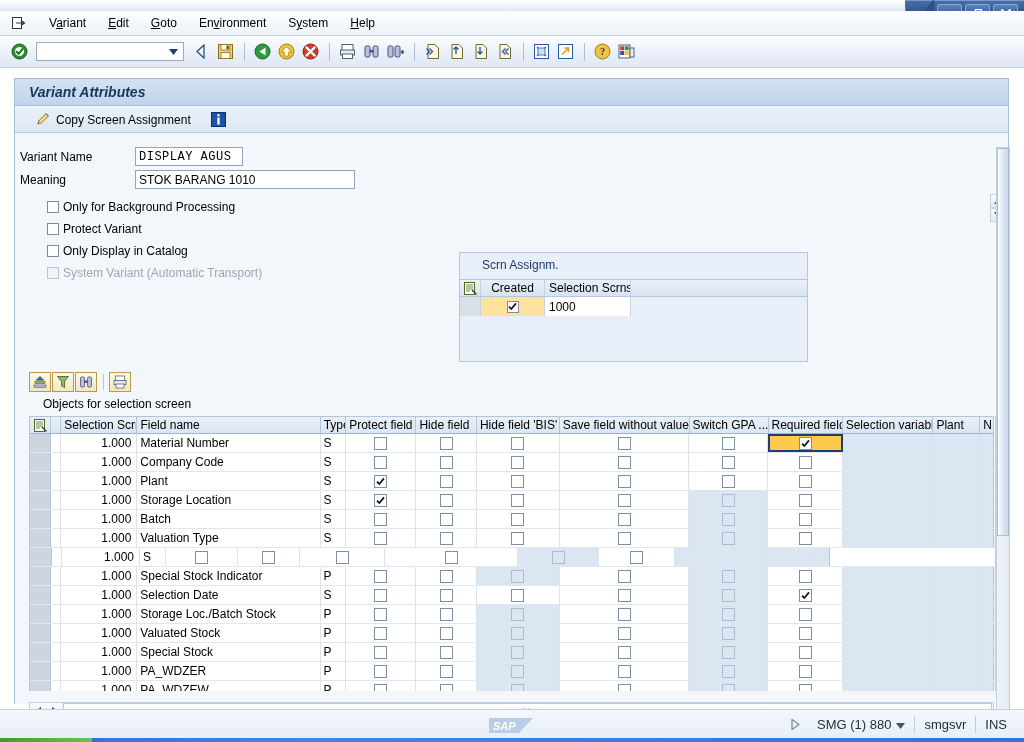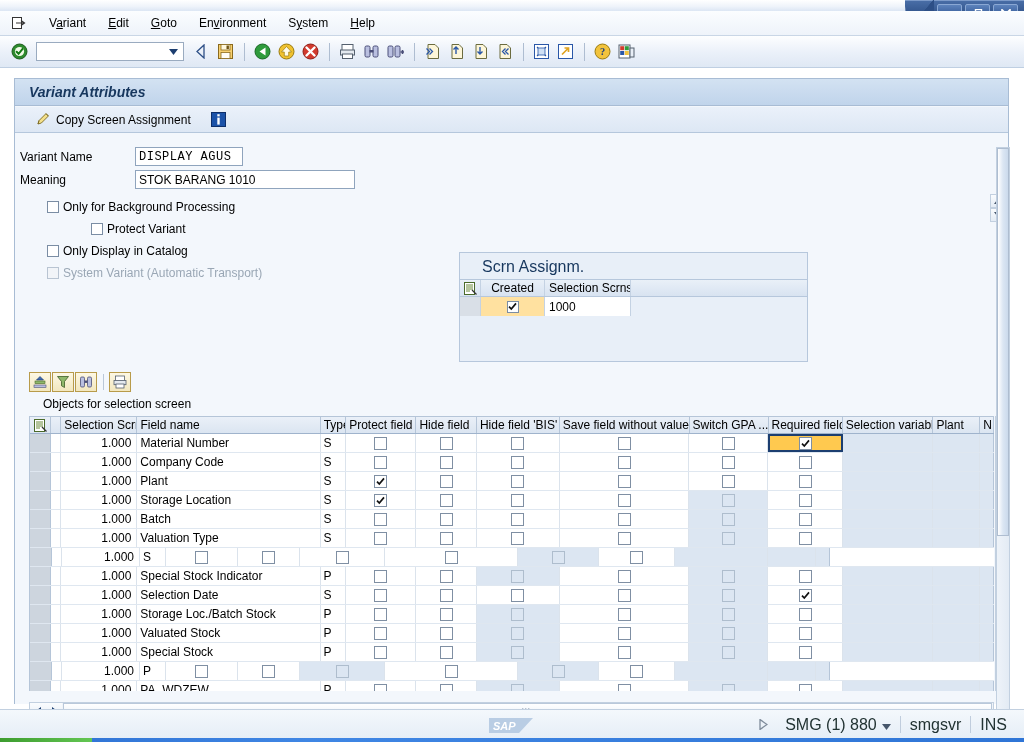--- a/index.html
+++ b/index.html
@@ -212,21 +212,21 @@
   
   .scrn-box {
     position: absolute;
     left: 444px; top: 118px;
     width: 349px; height: 110px;
     background: #e8eff8;
     border: 1px solid #b6c7dc;
   }
   .scrn-box-title {
     position: absolute; left: 22px; top: 5px;
-    font-size: 16px; color: #17375e;
+    font-size: 12px; color: #17375e;
   }
   .scrn-tbl {
     position: absolute; left: 0px; top: 26px;
     width: 347px;
   }
   .scrn-hdr {
     display: flex; height: 18px;
     background: linear-gradient(to bottom, #e9f0f8 0%, #d8e3f1 100%);
     border-top: 1px solid #b6c7dc;
     border-bottom: 1px solid #b6c7dc;
@@ -410,21 +410,21 @@
     border-top: 1px solid #c2d0e0;
     display: flex; align-items: center;
   }
   .sap-logo {
     position: absolute; left: 489px; top: 8px;
     width: 44px; height: 15px; text-decoration: underline;
   }
   .status-right {
     position: absolute; right: 8px; top: 0; height: 29px;
     display: flex; align-items: center; gap: 0px;
-    font-size: 16px; color: #233;
+    font-size: 13px; color: #233;
   }
   .status-cell {
     padding: 0 9px; height: 17px;
     display: flex; align-items: center; gap: 5px;
     border-left: 1px solid #c0cddd;
     white-space: nowrap;
   }
   .status-cell.first { border-left: 0; }
   .status-play {
     padding-right: 8px;
@@ -659,21 +659,21 @@
           <span class="fld-label" style="width:115px;">Meaning</span>
           <input class="fld-input sans" style="width: 220px;" value="STOK BARANG 1010">
         </div>
 
         <div class="cb-row" style="left:32px; top:66px;">
           <span class="sapcb">
             
           </span>
           <span class="lbl">Only for Background Processing</span>
         </div>
-        <div class="cb-row" style="left:32px; top:88px;margin-left:44px;">
+        <div class="cb-row" style="left:32px; top:88px;">
           <span class="sapcb">
             
           </span>
           <span class="lbl">Protect Variant</span>
         </div>
         <div class="cb-row" style="left:32px; top:110px;">
           <span class="sapcb">
             
           </span>
           <span class="lbl">Only Display in Catalog</span>
@@ -1119,20 +1119,21 @@
                   <span class="alv-cbx"></span>
                 </div>
                 <div class="c w-var bluebg"></div>
                 <div class="c w-opt bluebg"></div>
                 <div class="c w-last bluebg"></div>
               </div>
               <div class="alv-row">
                 <div class="c w-sel"></div>
                 <div class="c w-gap"></div>
                 <div class="c w-scrn">1.000</div>
+                <div class="c w-name">PA_WDZER</div>
                 <div class="c w-type">P</div>
                 <div class="c w-prot">
                   <span class="alv-cbx"></span>
                 </div>
                 <div class="c w-hide">
                   <span class="alv-cbx"></span>
                 </div>
                 <div class="c w-bis discell">
                   <span class="alv-cbx dis"></span>
                 </div>

